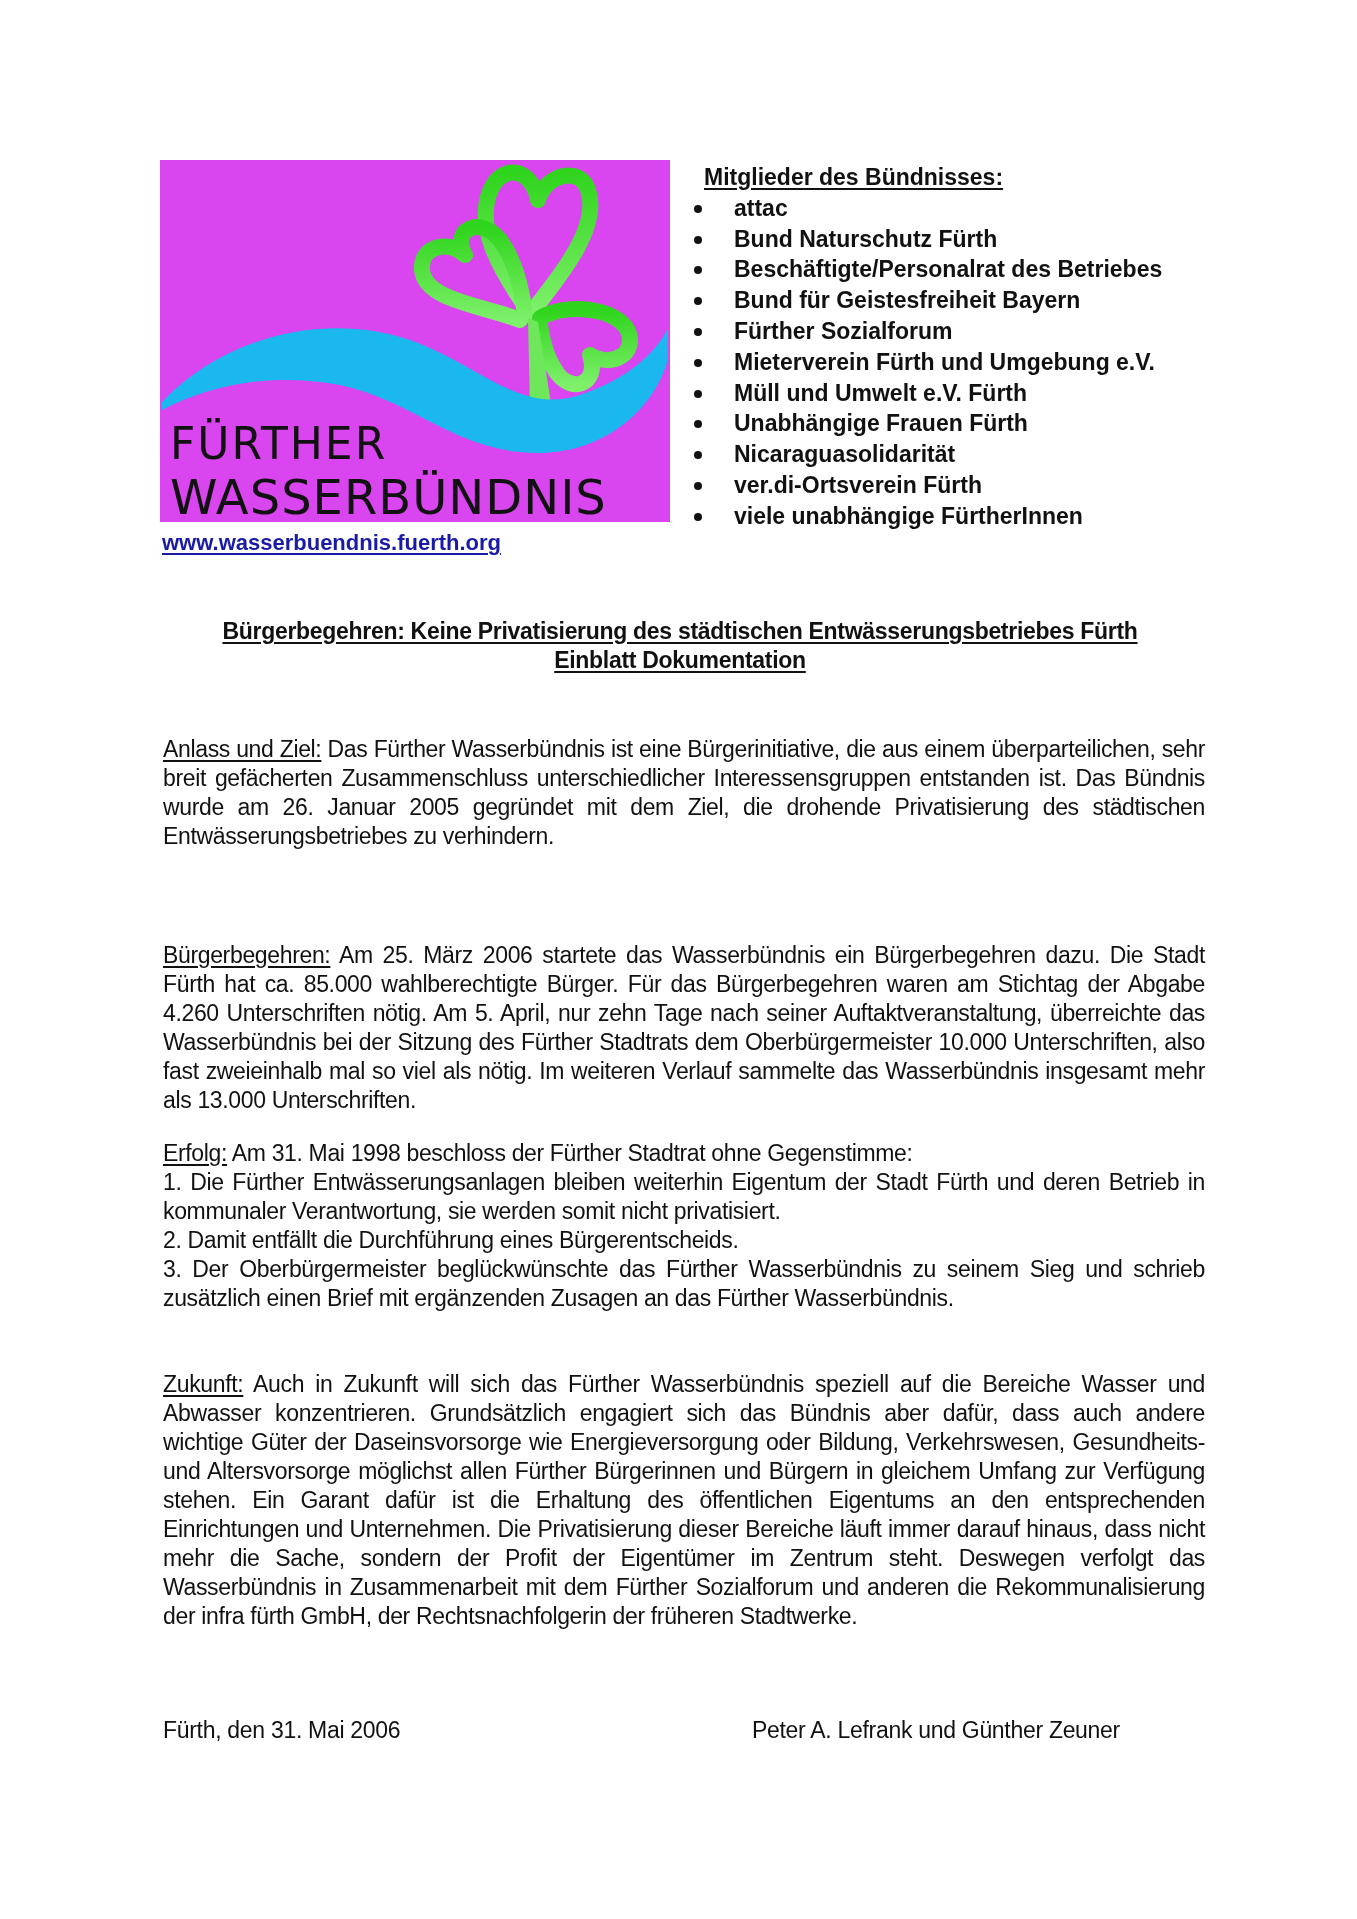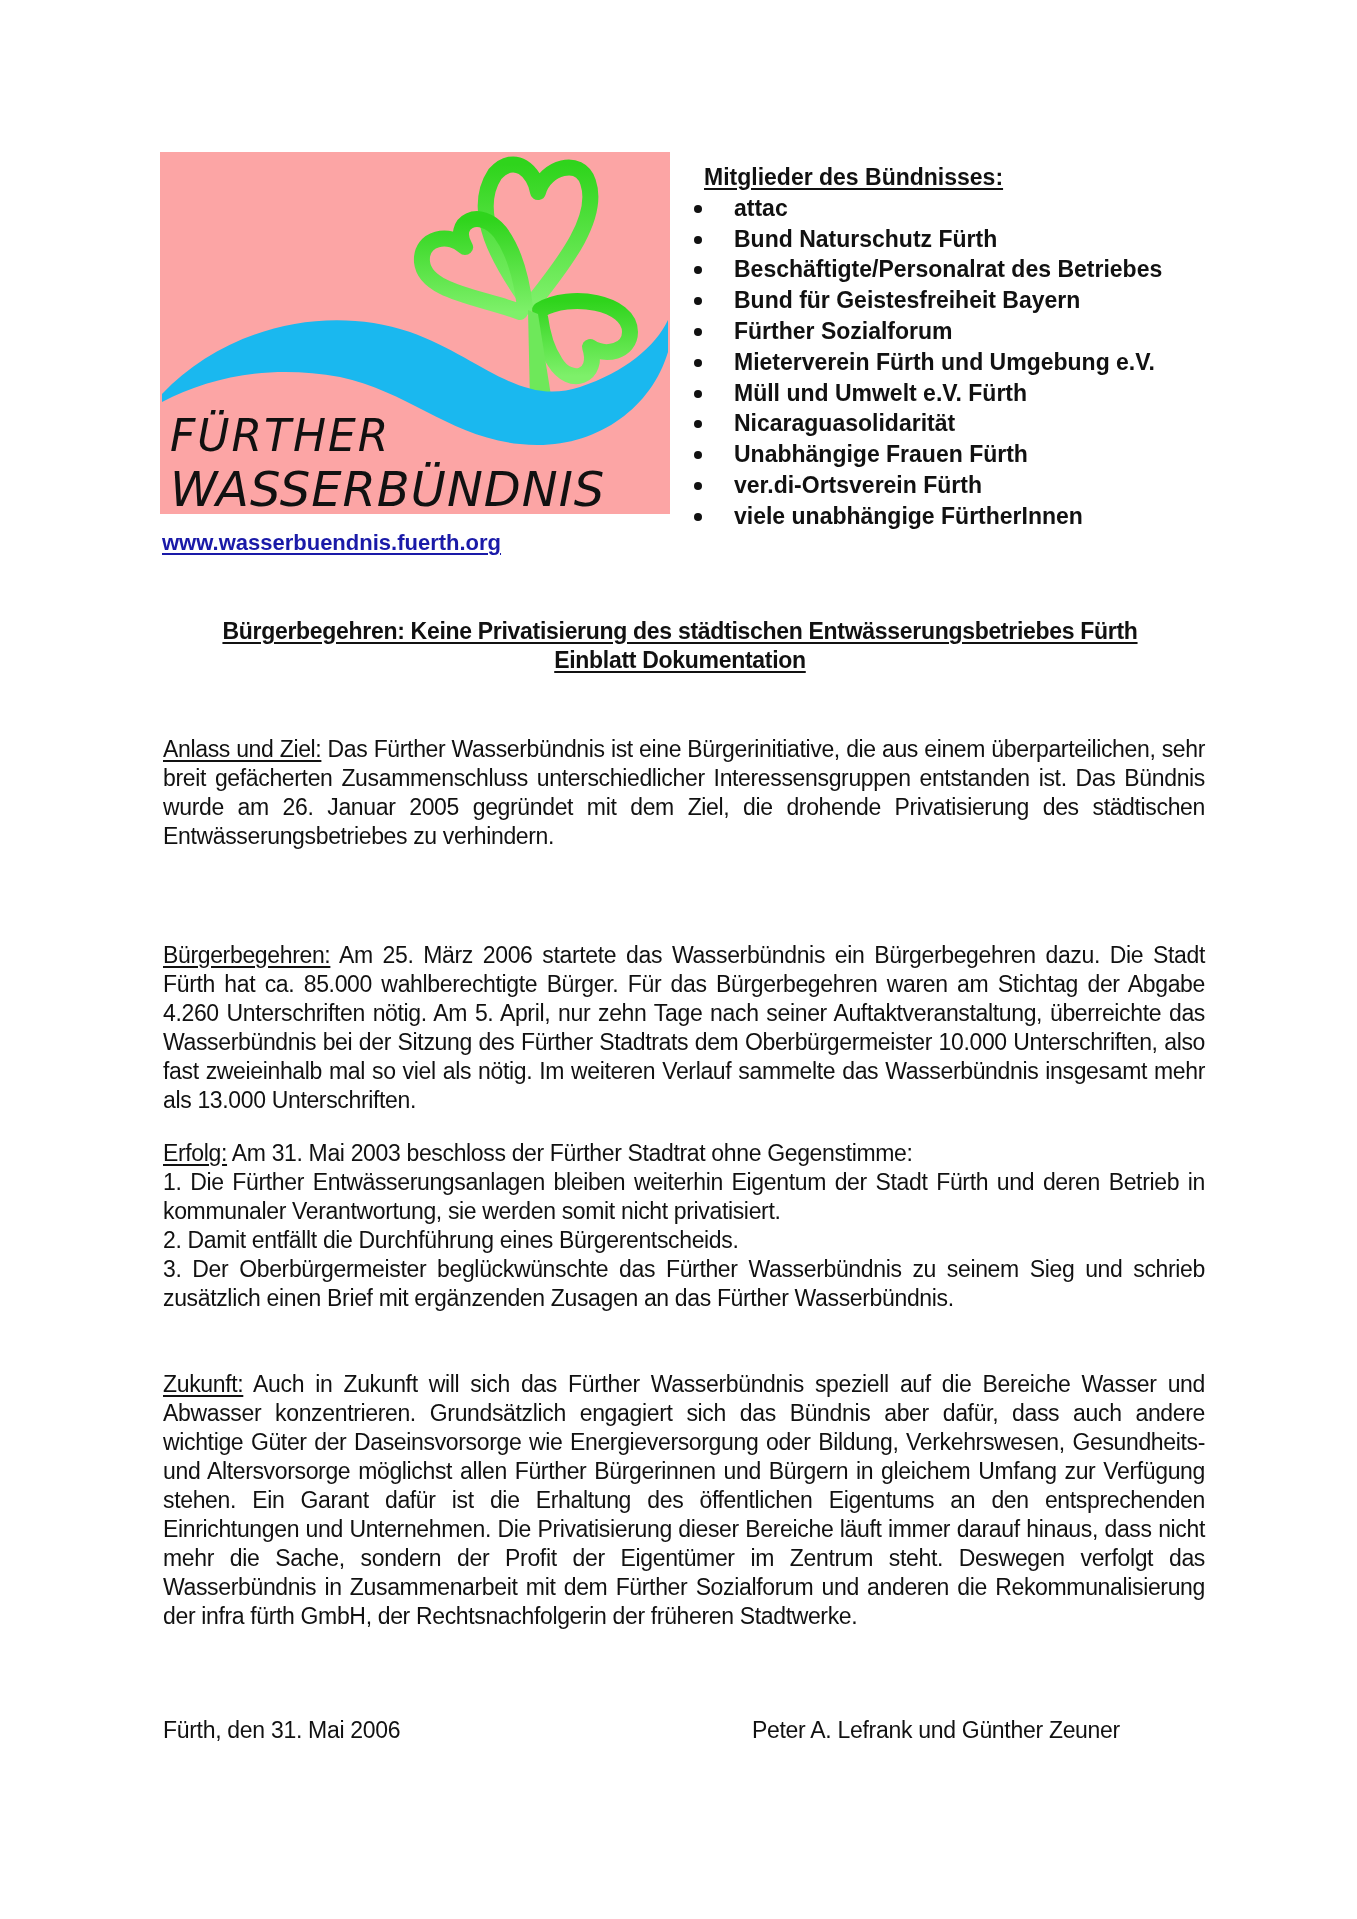--- a/index.html
+++ b/index.html
@@ -4,23 +4,22 @@
   <style>
     html, body { margin: 0; padding: 0; background: #ffffff; }
     body {
       width: 1357px; height: 1919px; position: relative; overflow: hidden;
       font-family: "Liberation Sans", sans-serif; color: #111;
     }
     .page { position: absolute; left: 0; top: 0; width: 1357px; height: 1919px; }
 
     
     .logo-box {
-      position: absolute; left: 160px; top: 152px; width: 510px; height: 362px;
-      background: #fca5a5;
-      font-style: italic;
+      position: absolute; left: 160px; top: 160px; width: 510px; height: 362px;
+      background: #d946ef;
     }
     .logo-box svg { position: absolute; left: 0; top: 0; }
     .logo-text {
       position: absolute; left: 10px; font-family: "DejaVu Sans", sans-serif;
       font-weight: normal; color: #111; letter-spacing: 2px; line-height: 1;
     }
     .logo-text.l1 { top: 262px; font-size: 44px; }
     .logo-text.l2 { top: 313px; font-size: 48px; letter-spacing: 1px; }
     .site-link {
       position: absolute; left: 162px; top: 530px; font-size: 22px; font-weight: bold;
@@ -107,40 +106,40 @@
   <div class="members">
     <div class="members-title">Mitglieder des Bündnisses:</div>
     <ul>
       <li><span class="bullet"></span><span>attac</span></li>
       <li><span class="bullet"></span><span>Bund Naturschutz Fürth</span></li>
       <li><span class="bullet"></span><span>Beschäftigte/Personalrat des Betriebes</span></li>
       <li><span class="bullet"></span><span>Bund für Geistesfreiheit Bayern</span></li>
       <li><span class="bullet"></span><span>Fürther Sozialforum</span></li>
       <li><span class="bullet"></span><span>Mieterverein Fürth und Umgebung e.V.</span></li>
       <li><span class="bullet"></span><span>Müll und Umwelt e.V. Fürth</span></li>
+      <li><span class="bullet"></span><span>Unabhängige Frauen Fürth</span></li>
       <li><span class="bullet"></span><span>Nicaraguasolidarität</span></li>
-      <li><span class="bullet"></span><span>Unabhängige Frauen Fürth</span></li>
       <li><span class="bullet"></span><span>ver.di-Ortsverein Fürth</span></li>
       <li><span class="bullet"></span><span>viele unabhängige FürtherInnen</span></li>
     </ul>
   </div>
 
   <div class="doc-title t1">Bürgerbegehren: Keine Privatisierung des städtischen Entwässerungsbetriebes Fürth</div>
   <div class="doc-title t2">Einblatt Dokumentation</div>
 
   <div class="section sec1">
     <span class="label">Anlass und Ziel:</span><span> Das Fürther Wasserbündnis ist eine Bürgerinitiative, die aus einem überparteilichen, sehr breit gefächerten Zusammenschluss unterschiedlicher Interessensgruppen entstanden ist. Das  Bündnis wurde am 26. Januar 2005 gegründet mit dem Ziel, die drohende  Privatisierung des städtischen Entwässerungsbetriebes zu verhindern.</span>
   </div>
 
   <div class="section sec2">
     <span class="label">Bürgerbegehren:</span><span> Am 25. März 2006 startete das Wasserbündnis ein Bürgerbegehren dazu. Die Stadt Fürth hat ca. 85.000 wahlberechtigte Bürger. Für das Bürgerbegehren waren am Stichtag der Abgabe 4.260 Unterschriften nötig.  Am 5. April, nur zehn Tage nach seiner Auftaktveranstaltung, überreichte das Wasserbündnis bei der Sitzung des Fürther Stadtrats dem Oberbürgermeister 10.000 Unterschriften, also fast zweieinhalb mal so viel als nötig. Im weiteren Verlauf sammelte das Wasserbündnis insgesamt mehr als 13.000 Unterschriften.</span>
   </div>
 
   <div class="section sec3">
-    <p class="nojust"><span class="label">Erfolg:</span><span> Am 31. Mai 2003 beschloss der Fürther Stadtrat ohne Gegenstimme:</span></p>
+    <p class="nojust"><span class="label">Erfolg:</span><span> Am 31. Mai 1998 beschloss der Fürther Stadtrat ohne Gegenstimme:</span></p>
     <p>1. Die Fürther Entwässerungsanlagen bleiben weiterhin Eigentum der Stadt Fürth und deren Betrieb in kommunaler Verantwortung, sie werden somit nicht privatisiert.</p>
     <p class="nojust">2. Damit entfällt die Durchführung eines Bürgerentscheids.</p>
     <p>3. Der Oberbürgermeister beglückwünschte das Fürther Wasserbündnis zu seinem Sieg und schrieb zusätzlich einen Brief mit ergänzenden Zusagen an das Fürther Wasserbündnis.</p>
   </div>
 
   <div class="section sec4">
     <span class="label">Zukunft:</span><span> Auch in Zukunft will sich das Fürther Wasserbündnis speziell auf die Bereiche Wasser und Abwasser konzentrieren. Grundsätzlich engagiert sich das Bündnis aber dafür, dass auch andere wichtige Güter der Daseinsvorsorge wie Energieversorgung oder Bildung, Verkehrswesen, Gesundheits- und Altersvorsorge möglichst allen Fürther Bürgerinnen und Bürgern in gleichem Umfang zur Verfügung stehen. Ein Garant dafür ist die Erhaltung des öffentlichen Eigentums an den entsprechenden Einrichtungen und Unternehmen. Die Privatisierung dieser Bereiche läuft immer darauf hinaus, dass nicht mehr die Sache, sondern der Profit der Eigentümer im Zentrum steht. Deswegen verfolgt das Wasserbündnis in Zusammenarbeit mit dem Fürther Sozialforum und anderen die Rekommunalisierung der infra fürth GmbH, der Rechtsnachfolgerin der früheren Stadtwerke.</span>
   </div>
 
   <div class="footer left">Fürth, den 31. Mai 2006</div>

